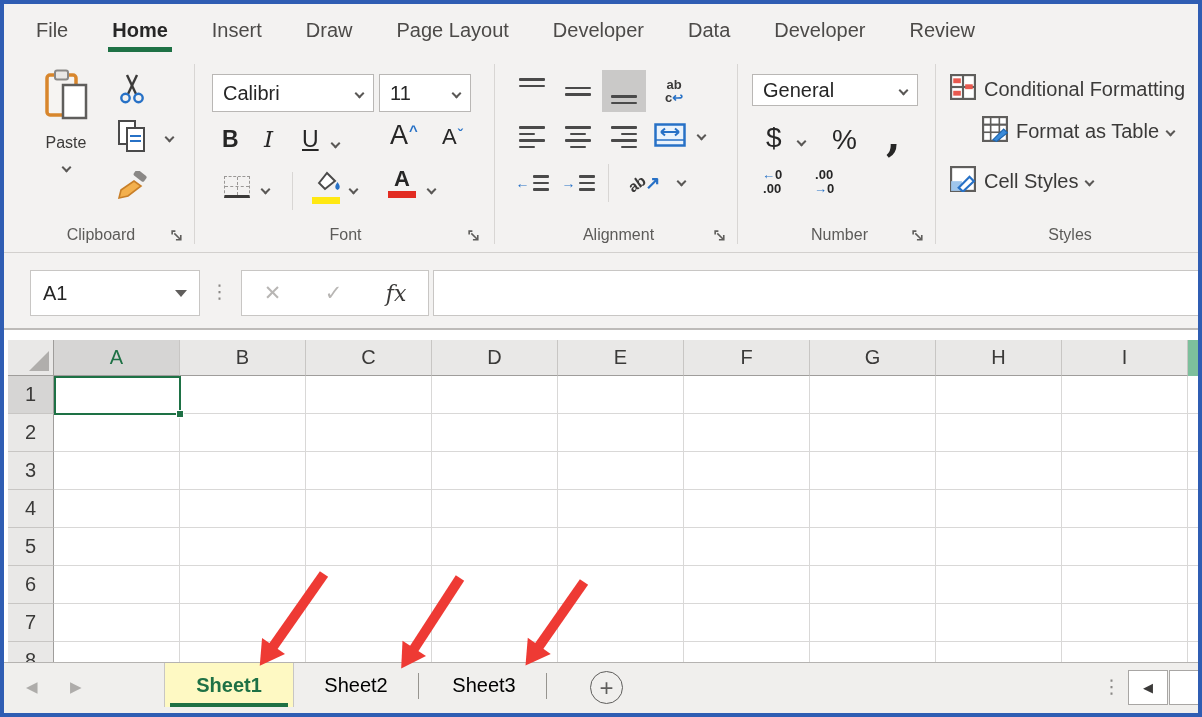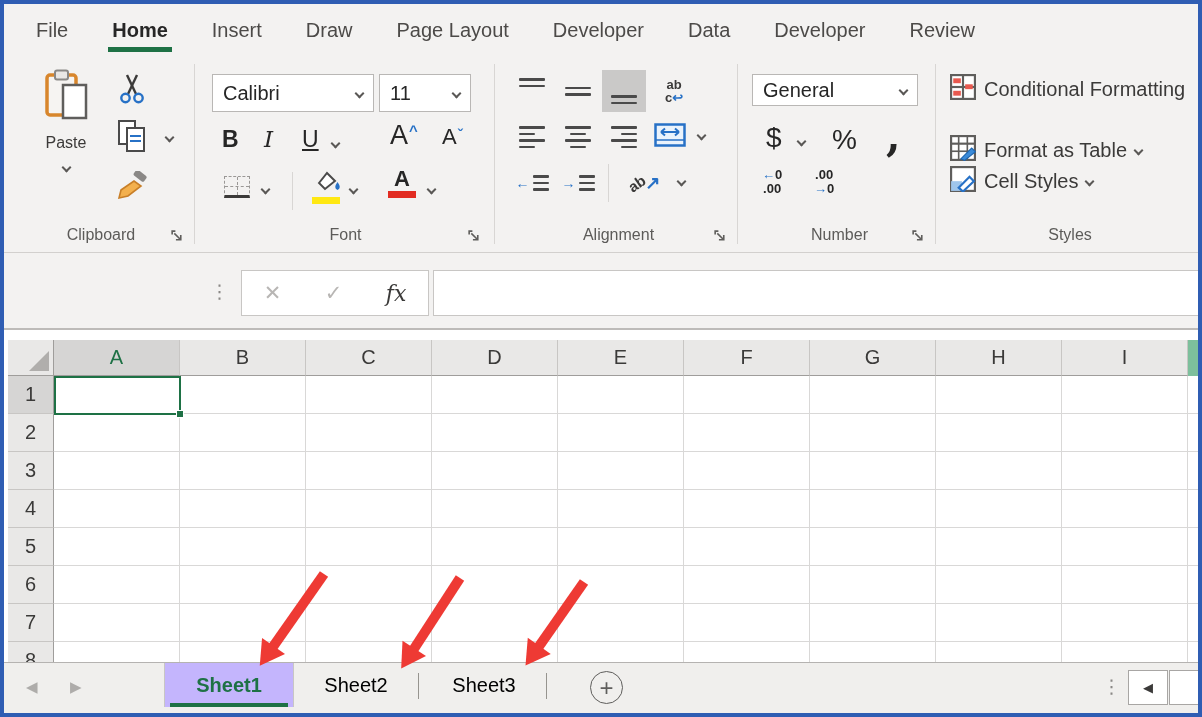--- a/index.html
+++ b/index.html
@@ -74,21 +74,21 @@
     background-image:
       repeating-linear-gradient(to right, transparent 0px, transparent 125px, #d9d8d7 125px, #d9d8d7 126px),
       repeating-linear-gradient(to bottom, transparent 0px, transparent 37px, #d9d8d7 37px, #d9d8d7 38px);
     cursor: cell; }
   .a1sel { position: absolute; left: 50px; top: 46px; width: 127px; height: 39px; border: 2.5px solid #1e7145; pointer-events: none; }
   .a1sel .handle { position: absolute; right: -5px; bottom: -5px; width: 8px; height: 8px; background: #1e7145; border: 1.5px solid #fff; }
   
   .sheetbar { position: absolute; left: 0; right: 0; bottom: 0; height: 51px; background: #f0efed; border-top: 1px solid #b5b3b1; }
   .navarrow { position: absolute; top: 15px; font-size: 15px; color: #aeacaa; cursor: pointer; }
   .stab { position: absolute; top: 2px; height: 40px; display: flex; align-items: center; justify-content: center; font-size: 20px; cursor: pointer; }
-  .stab.active { top: 0; height: 44px; background: #c4b5fd; border-left: 1px solid #c8c6c4; border-right: 1px solid #c8c6c4; color: #1e7145; font-weight: 700; }
+  .stab.active { top: 0; height: 44px; background: #fef9c3; border-left: 1px solid #c8c6c4; border-right: 1px solid #c8c6c4; color: #1e7145; font-weight: 700; }
   .stab.active .underline { position: absolute; left: 5px; right: 5px; bottom: 0; height: 4px; background: #1e7145; }
   .stab.inactive { color: #000000; }
   .tsep { position: absolute; top: 10px; width: 1px; height: 26px; background: #96948f; }
   .addsheet { position: absolute; top: 8px; width: 33px; height: 33px; border: 1.5px solid #5f5e5c; border-radius: 50%; display: flex; align-items: center; justify-content: center; font-size: 24px; color: #5f5e5c; line-height: 1; cursor: pointer; }
   .hbtn { position: absolute; top: 7px; width: 40px; height: 35px; background: #fff; border: 1px solid #a8a6a4; display: flex; align-items: center; justify-content: center; color: #3b3a39; font-size: 13px; cursor: pointer; }
   .htrack { position: absolute; top: 7px; width: 32px; height: 35px; background: #fff; border: 1px solid #a8a6a4; cursor: pointer; }
   
   .arrow { position: absolute; height: 28px; transform-origin: 0 14px; z-index: 60; pointer-events: none; }
   .arrow .shaft { position: absolute; left: 0; top: 9px; height: 10px; background: #ee3a34; }
   .arrow .head { position: absolute; top: 0; width: 0; height: 0; border-top: 14px solid transparent; border-bottom: 14px solid transparent; border-left: 24px solid #ee3a34; }
@@ -349,21 +349,21 @@
             <rect x="1" y="1" width="22" height="22" fill="#fff" stroke="#5f5e5c" stroke-width="2"></rect>
             <line x1="12" y1="1" x2="12" y2="23" stroke="#5f5e5c" stroke-width="2"></line>
             <line x1="1" y1="12" x2="23" y2="12" stroke="#5f5e5c" stroke-width="2"></line>
             <rect x="3" y="4" width="7" height="4.5" fill="#e8594f"></rect>
             <rect x="3" y="15.5" width="7" height="4.5" fill="#e8594f"></rect>
             <rect x="14" y="9.5" width="7" height="4.5" fill="#e8594f"></rect>
           </svg>
         </span>
         <span>Conditional Formatting</span>
       </div>
-      <div class="style-item" style="top:79px;">
+      <div class="style-item" style="top:60px;margin-left:32px;">
         <span>
           <svg width="26" height="26" viewBox="0 0 24 24">
             <rect x="1" y="1" width="22" height="22" fill="#fff" stroke="#5f5e5c" stroke-width="2"></rect>
             <line x1="1" y1="8" x2="23" y2="8" stroke="#5f5e5c" stroke-width="2"></line>
             <line x1="1" y1="15" x2="23" y2="15" stroke="#5f5e5c" stroke-width="1.5"></line>
             <line x1="8" y1="1" x2="8" y2="23" stroke="#5f5e5c" stroke-width="1.5"></line>
             <line x1="16" y1="1" x2="16" y2="23" stroke="#5f5e5c" stroke-width="1.5"></line>
             <path d="M10 22 L20 12 L23.5 15.5 L13.5 23.5 Z" fill="#3b8bd9" stroke="#1e66b0" stroke-width="1"></path>
           </svg>
         </span>
@@ -379,20 +379,24 @@
           </svg>
         </span>
         <span>Cell Styles</span>
         <span class="chev"></span>
       </div>
       <div class="grouplabel">Styles</div>
     </div>
   </div>
 
   <div class="fbar">
+    <div class="namebox">
+      <span>A1</span>
+      <span class="dd"></span>
+    </div>
     <span class="vdots" style="position:absolute;left:206px;top:26px;">⋮</span>
     <div class="fbtns">
       <span class="fbtn-dim">✕</span>
       <span class="fbtn-dim">✓</span>
       <span class="fx">fx</span>
     </div>
     <div class="finput"></div>
   </div>
 
   <div class="grid">

